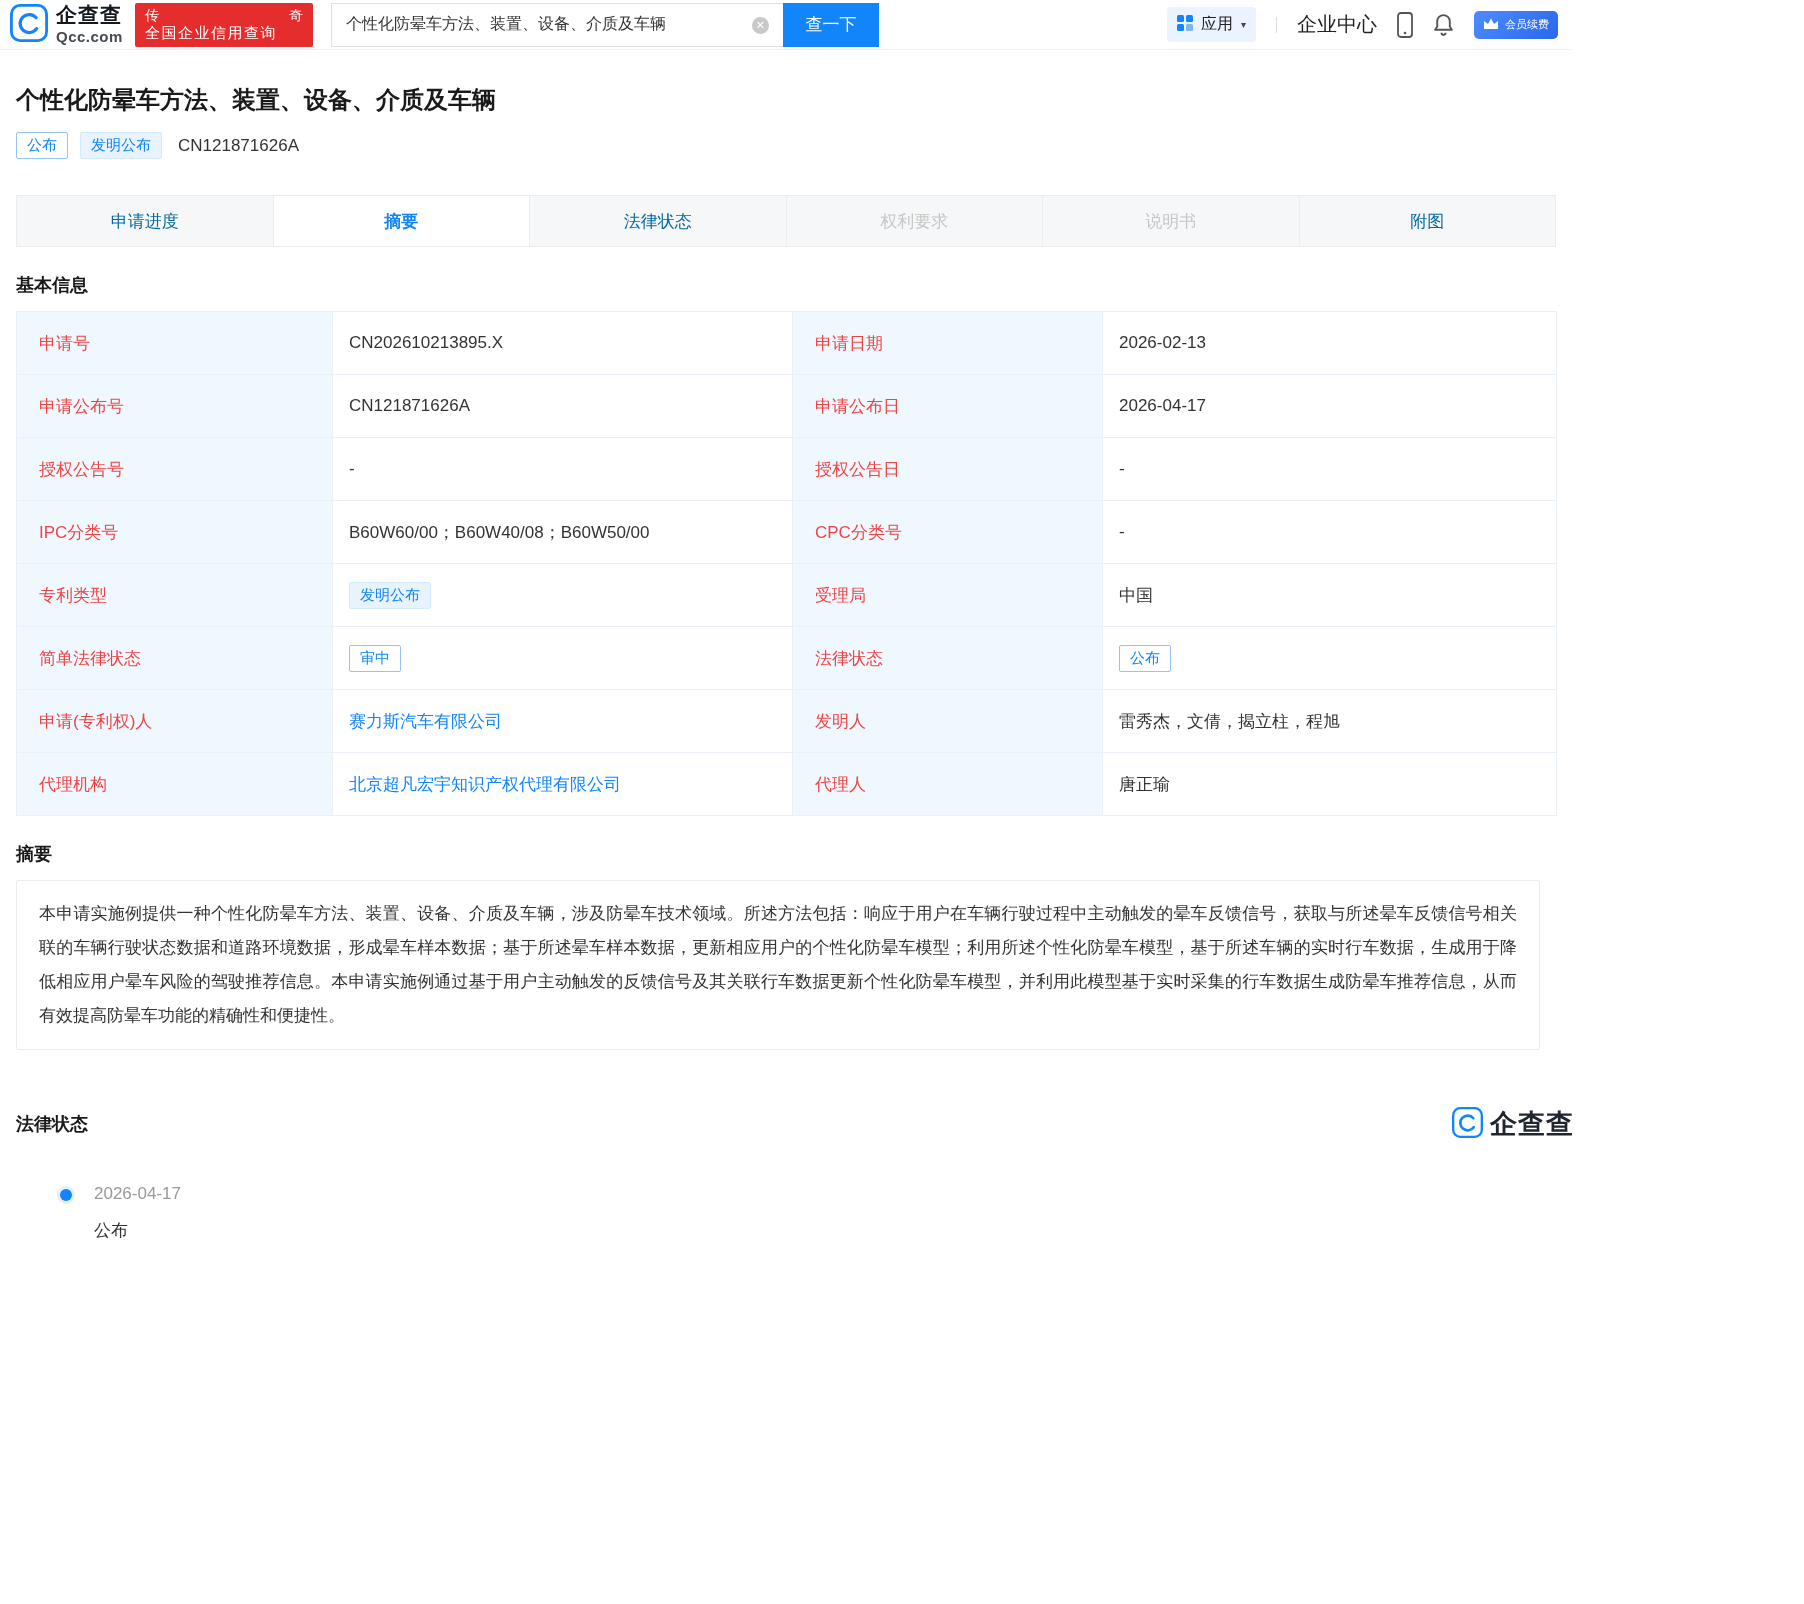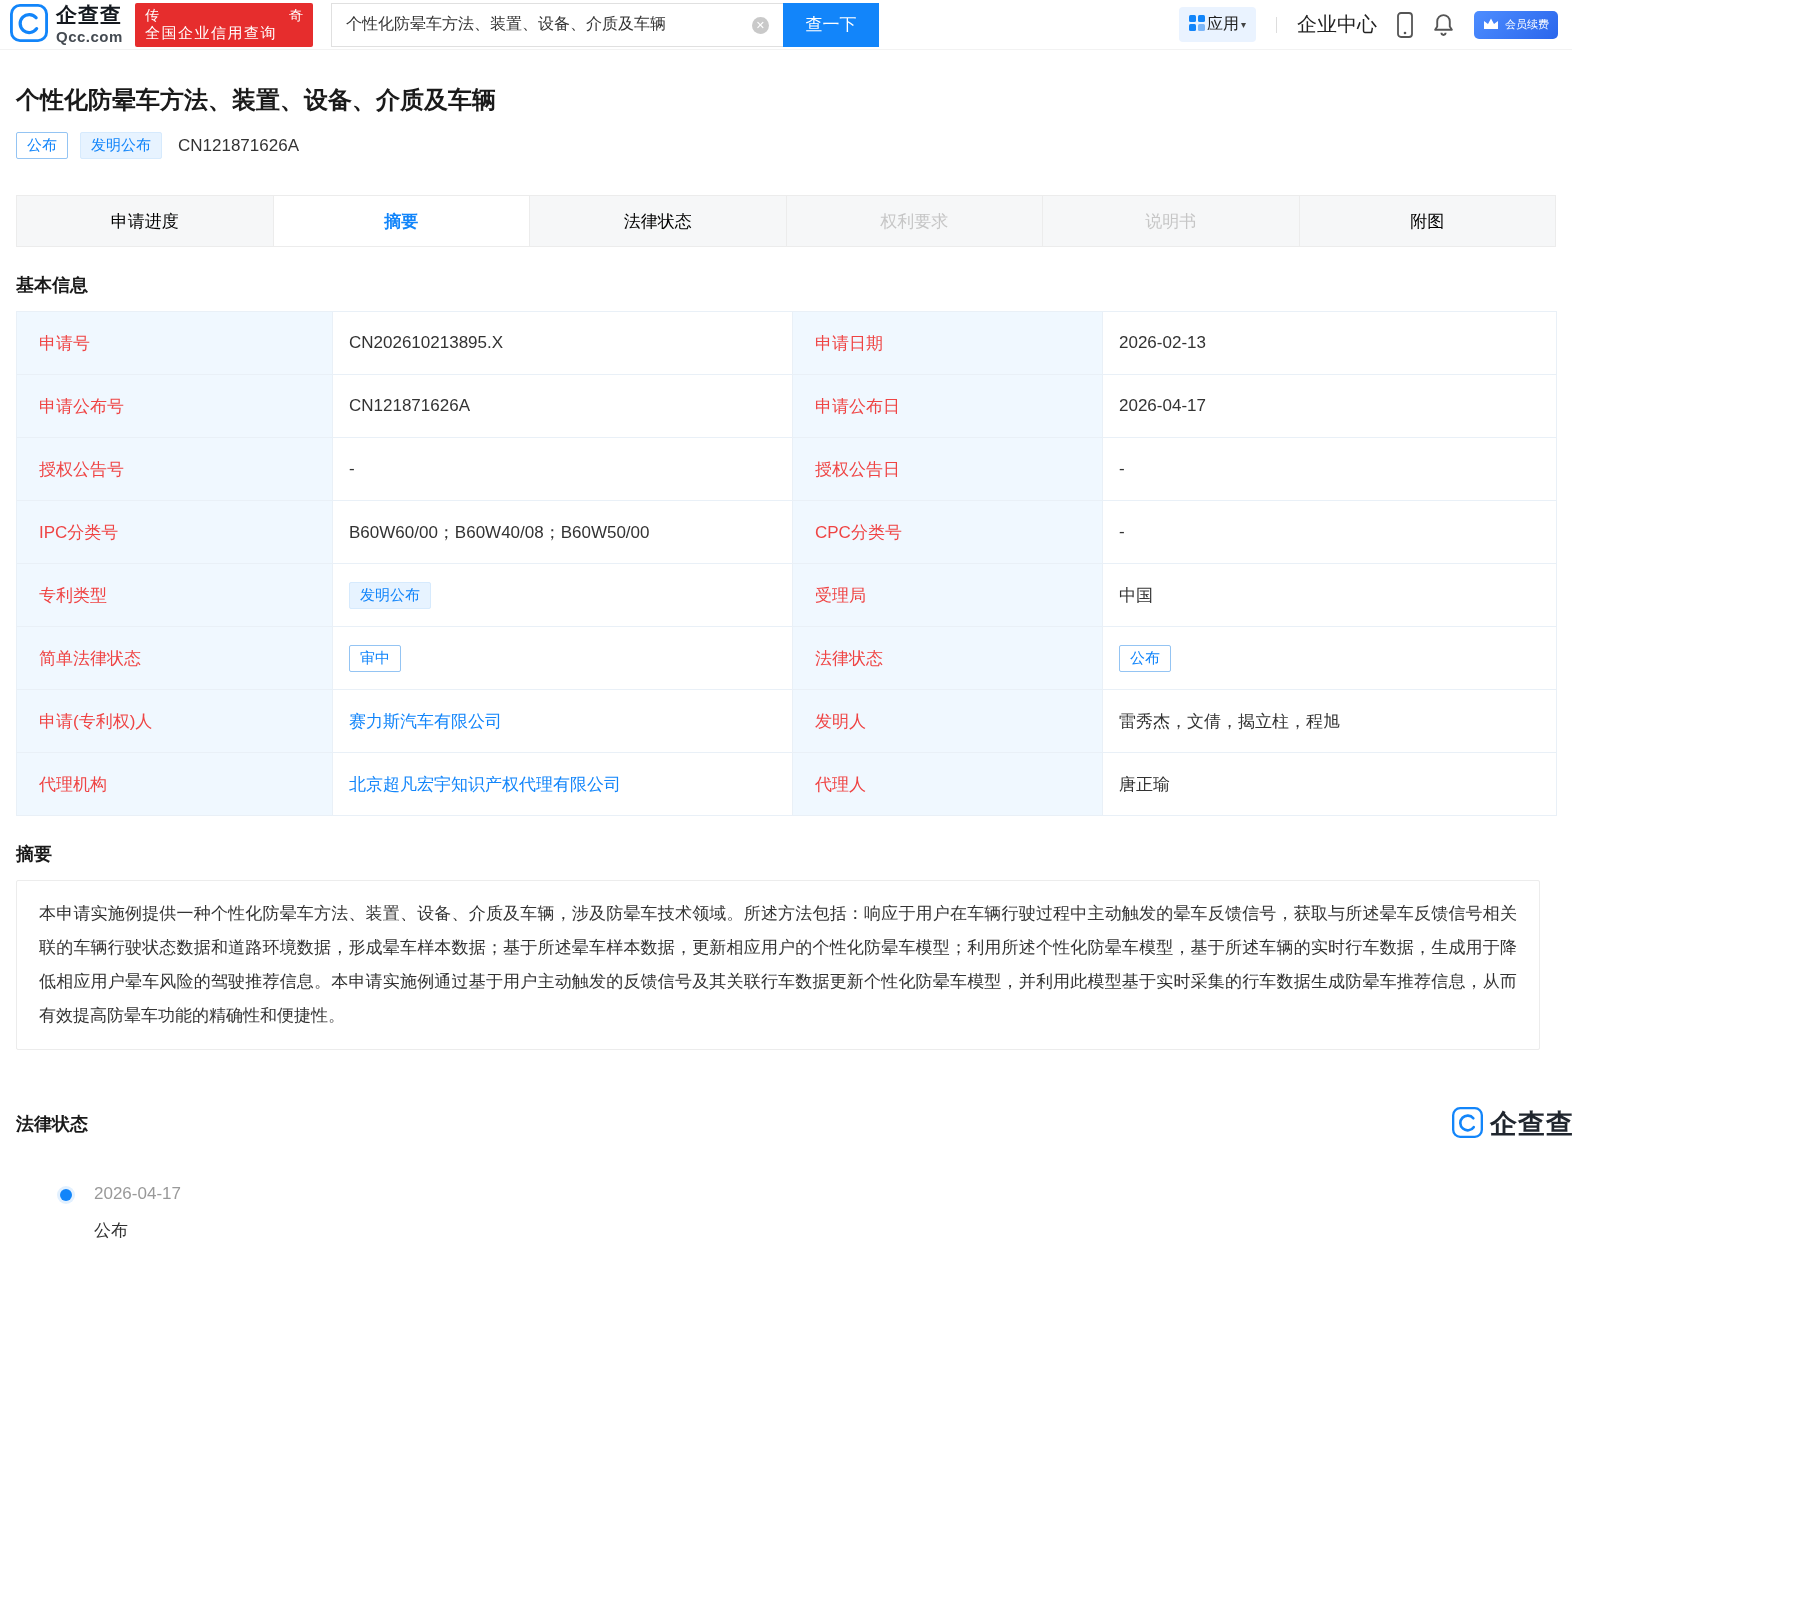--- a/index.html
+++ b/index.html
@@ -17,39 +17,39 @@
   .logo-name { font-size: 21px; font-weight: bold; color: #14191f; line-height: 1; letter-spacing: 1px; }
   .logo-sub { font-size: 15px; color: #454b52; margin-top: 3px; letter-spacing: .5px; font-weight: bold; }
   .ad { margin-left: 12px; width: 178px; height: 44px; background: #e62d2d; color: #fff; border-radius: 2px; padding: 5px 10px; display: flex; flex-direction: column; justify-content: space-between; cursor: pointer; }
   .ad-top { display: flex; justify-content: space-between; font-size: 14px; line-height: 1; }
   .ad-bottom { font-size: 15px; letter-spacing: 1.5px; line-height: 1; padding-bottom: 2px; }
   .search-wrap { margin-left: 18px; display: flex; position: relative; }
   .search-input { width: 452px; height: 44px; border: 1px solid #e0e0e0; border-right: none; padding: 0 40px 0 14px; font-size: 16px; color: #333; outline: none; font-family: inherit; }
   .clear-btn { position: absolute; right: 110px; top: 14px; width: 17px; height: 17px; background: #c9c9c9; color: #fff; border-radius: 50%; font-size: 11px; line-height: 17px; text-align: center; cursor: pointer; }
   .search-btn { width: 96px; height: 44px; background: #1285fa; color: #fff; border: none; font-size: 17px; cursor: pointer; font-family: inherit; }
   .topbar-right { margin-left: auto; display: flex; align-items: center; gap: 20px; }
-  .apps { display: flex; align-items: center; gap: 2px; background: #eaf3ff; border-radius: 4px; padding: 7px 10px; font-size: 16px; color: #222; cursor: pointer; }
+  .apps { display: flex; align-items: center; gap: 8px; background: #eaf3ff; border-radius: 4px; padding: 7px 10px; font-size: 16px; color: #222; cursor: pointer; }
   .caret { font-size: 10px; color: #444; }
   .vdiv { width: 1px; height: 16px; background: #ddd; }
   .nav-link { font-size: 20px; color: #222; cursor: pointer; }
   .icon-btn { display: flex; align-items: center; cursor: pointer; }
   .vip { display: flex; align-items: center; gap: 6px; background: linear-gradient(135deg, #4d8dff, #2a66ec); border-radius: 5px; padding: 5px 9px; color: #fff; cursor: pointer; }
   .vip-lines { display: flex; flex-direction: row; font-size: 11px; line-height: 13px; }
 
   
   .main { padding: 0 16px; }
   .patent-title { margin-top: 34px; font-size: 24px; font-weight: bold; color: #1a1a1a; }
   .tag-row { margin-top: 16px; display: flex; align-items: center; gap: 12px; }
   .tag { font-size: 15px; border-radius: 2px; padding: 3px 10px; color: #1285fa; display: inline-block; }
   .tag.outlined { border: 1px solid #94c4f3; background: #fff; }
   .tag.filled { background: #e7f3ff; border: 1px solid #d6eafd; }
   .pub-number { font-size: 17px; color: #333; margin-left: 4px; }
 
   .tabs { margin-top: 36px; display: flex; border: 1px solid #ececec; height: 52px; }
-  .tab { flex: 1; display: flex; align-items: center; justify-content: center; background: #f6f7f8; font-size: 17px; color: #000000; border-right: 1px solid #ececec; cursor: pointer; }
+  .tab { flex: 1; display: flex; align-items: center; justify-content: center; background: #f6f7f8; font-size: 17px; color: #0369a1; border-right: 1px solid #ececec; cursor: pointer; }
   .tab:last-child { border-right: none; }
   .tab.active { background: #fff; color: #1285fa; font-weight: bold; }
   .tab.disabled { color: #c6c6c6; cursor: default; }
 
   .section-title { margin-top: 26px; font-size: 18px; font-weight: bold; color: #1a1a1a; }
 
   .info-table { margin-top: 14px; border-collapse: collapse; table-layout: fixed; width: 1540px; }
   .info-table td { border: 1px solid #e9f0f7; height: 63px; font-size: 17px; padding: 0 16px; vertical-align: middle; }
   td.cell-label { background: #f0f8ff; padding-left: 22px; color: #ef4444; }
   td.cell-value { background: #fff; color: #333; }

